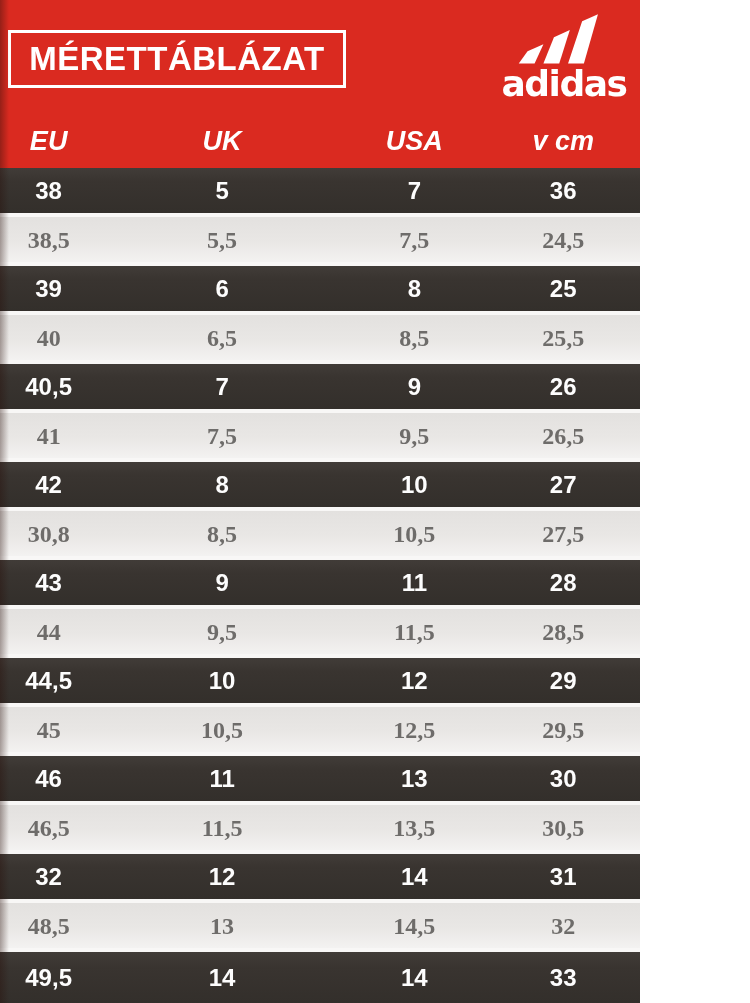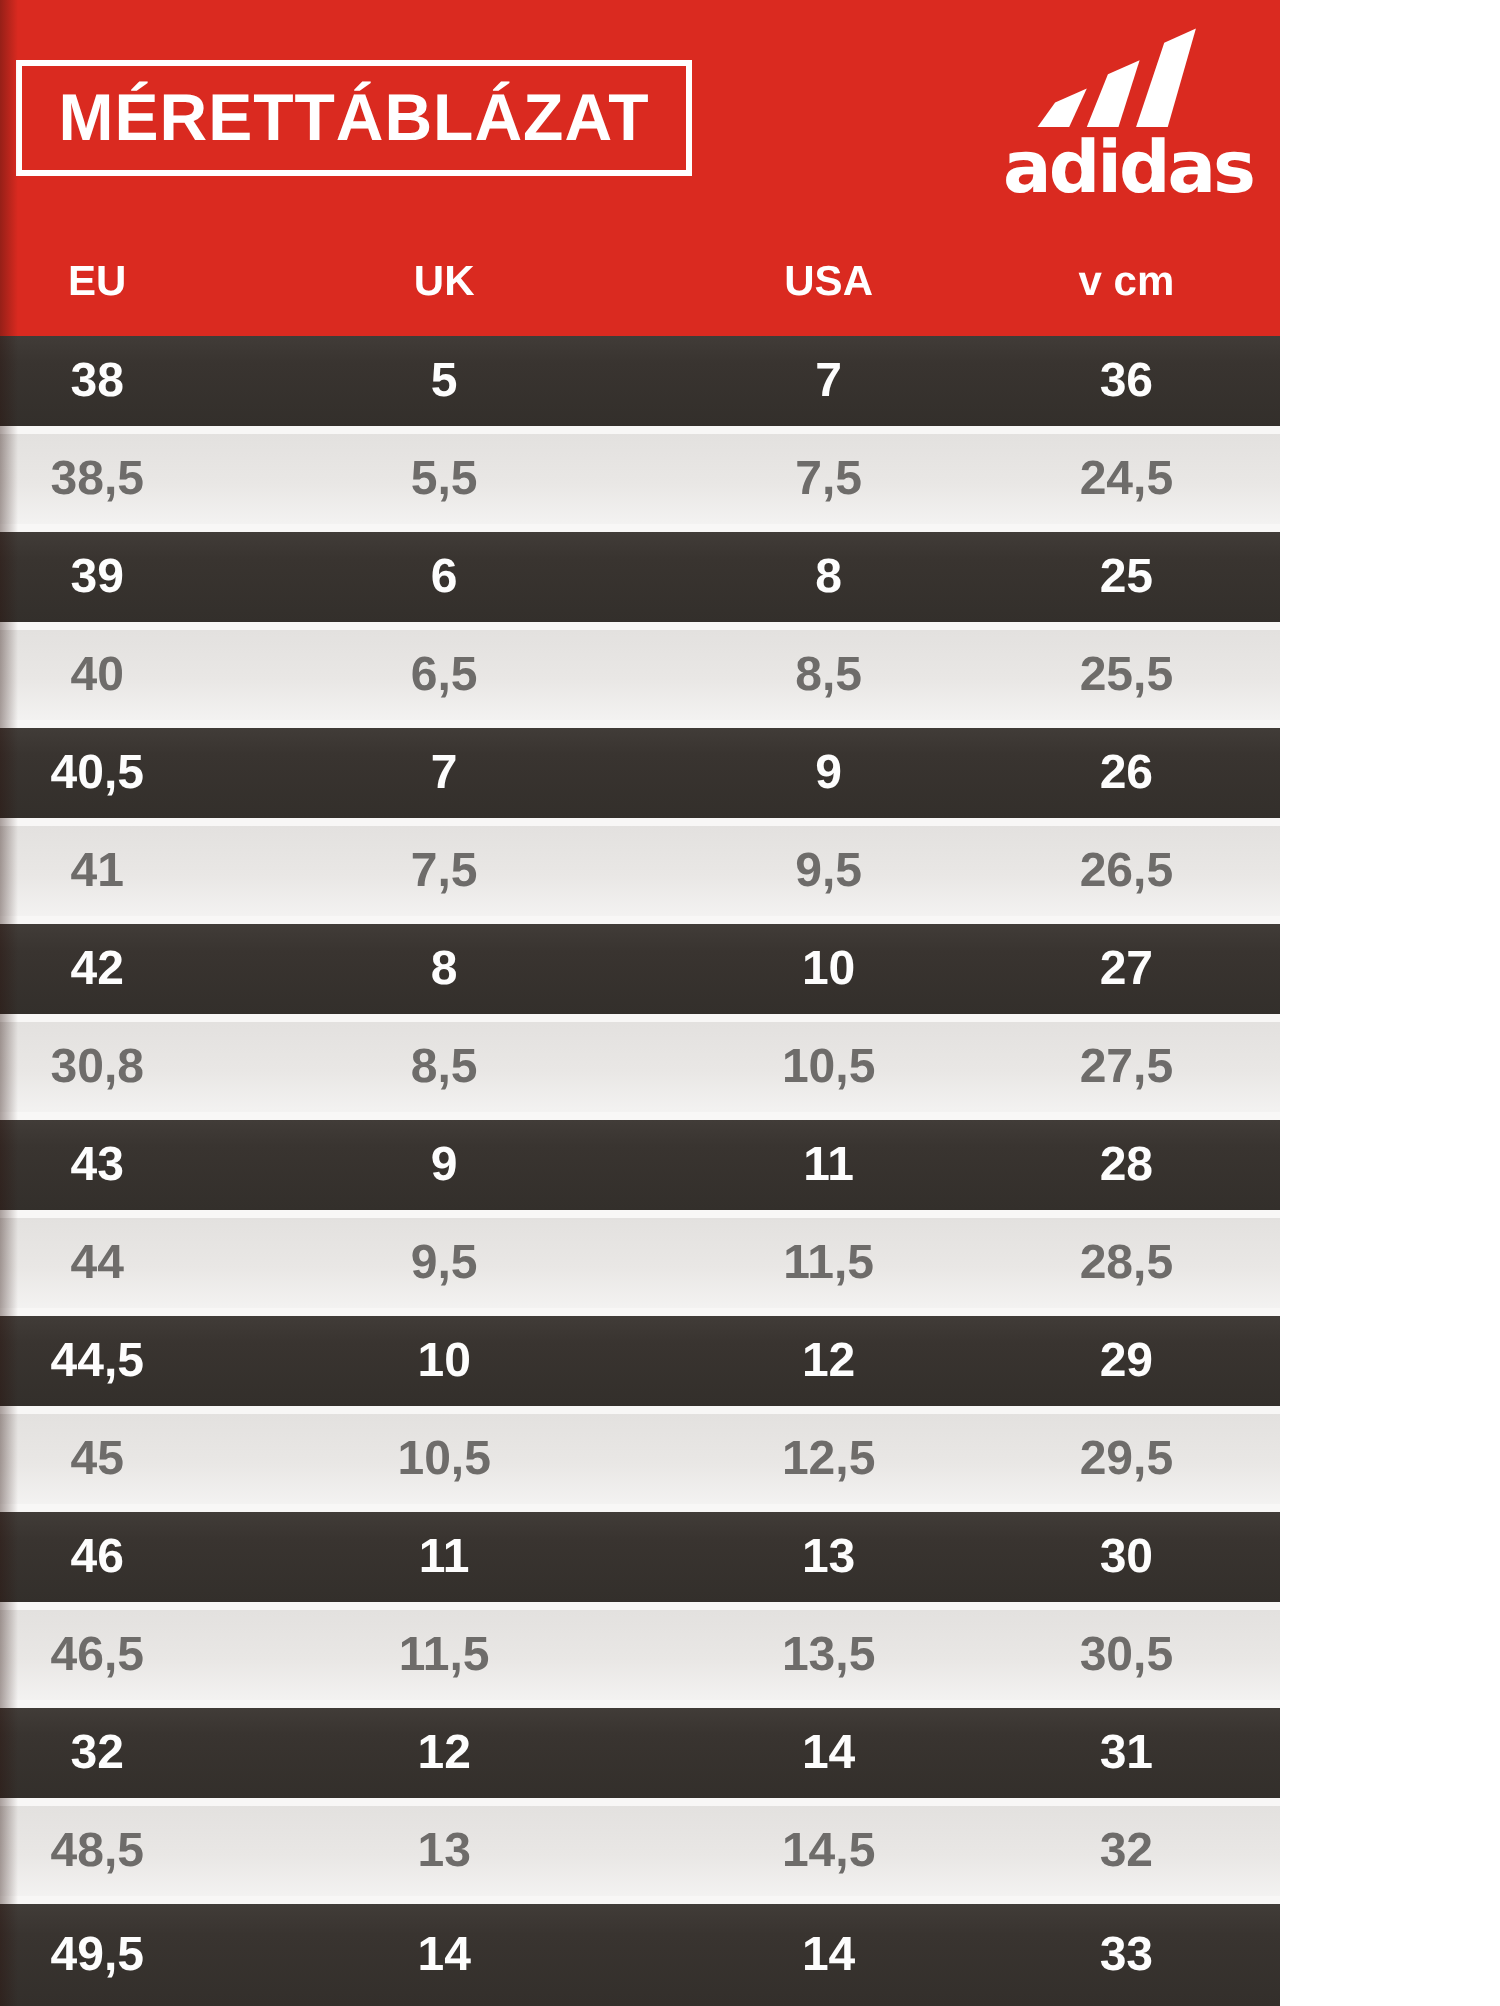--- a/index.html
+++ b/index.html
@@ -30,32 +30,33 @@
     display:flex; align-items:center; justify-content:center;
   }
   .title-box h1 {
     color:#ffffff; font-size:33px; font-weight:bold; letter-spacing:.5px;
     white-space:nowrap;
   }
   .logo { position:absolute; top:5px; right:5px; width:142px; height:98px; }
 
   .col-headers { position:absolute; left:0; right:0; bottom:13px; height:28px; }
   .col-headers .cell {
-    color:#ffffff; font-size:21px; font-weight:bold;
+    color:#ffffff; font-size:27px; font-weight:bold;font-style:italic;
   }
 
   
   .table { width:100%; }
   .row { position:relative; height:45px; margin-bottom:4px; }
   .row:last-child { height:51px; margin-bottom:0; }
   .row.dark {
     background:linear-gradient(180deg, #413c38 0%, var(--dark-row,#393430) 30%, #332f2b 100%);
   }
   .row.light {
     background:linear-gradient(180deg, #e3e1df 0%, var(--light-row,#e9e7e5) 55%, #f3f2f1 100%);
+    font-family:Liberation Serif, serif;
   }
   .row .cell { font-size:24px; font-weight:bold; }
   .row.dark .cell  { color:#fdfdfd; }
   .row.light .cell { color:var(--light-text,#6e6c6a); }
 
   
   .cell {
     position:absolute; top:50%; transform:translate(-50%,-50%);
     white-space:nowrap; line-height:1;
   }

